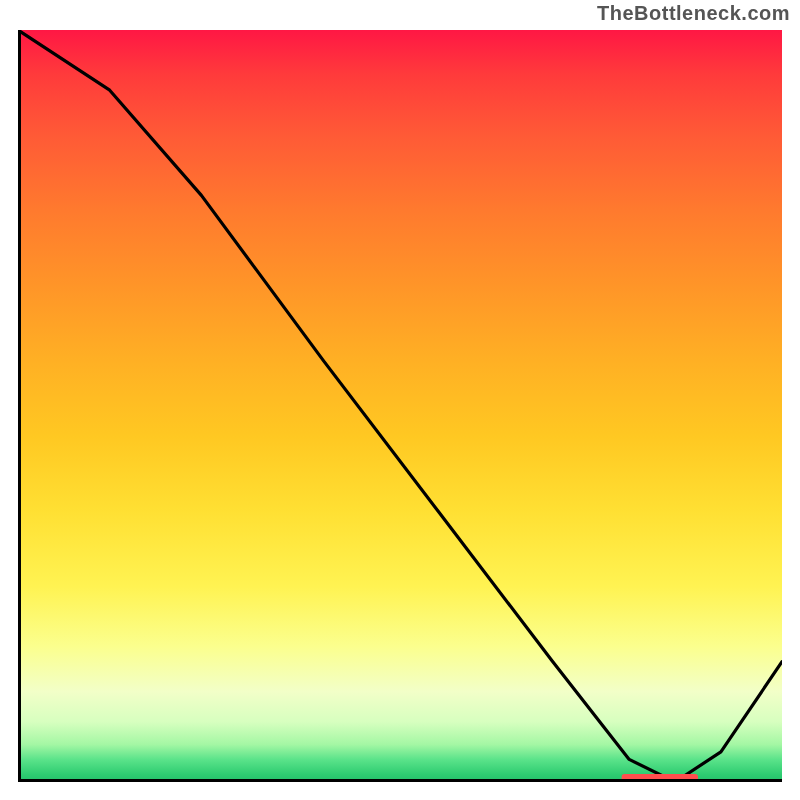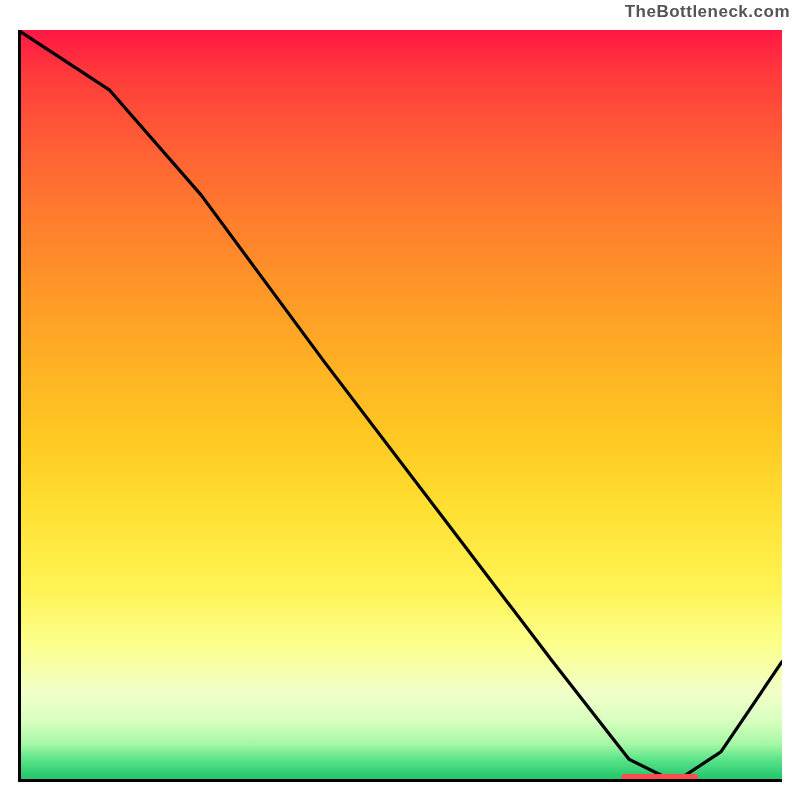--- a/index.html
+++ b/index.html
@@ -13,21 +13,21 @@
   }
   .wrap {
     position: relative;
     width: 800px;
     height: 800px;
   }
   .watermark {
     position: absolute;
     top: 2px;
     right: 10px;
-    font-size: 17px;
+    font-size: 20px;
     font-weight: 600;
     color: #555;
     letter-spacing: 0.5px;
     user-select: none;
   }
   .plot {
     position: absolute;
     left: 18px;
     top: 30px;
     width: 764px;

